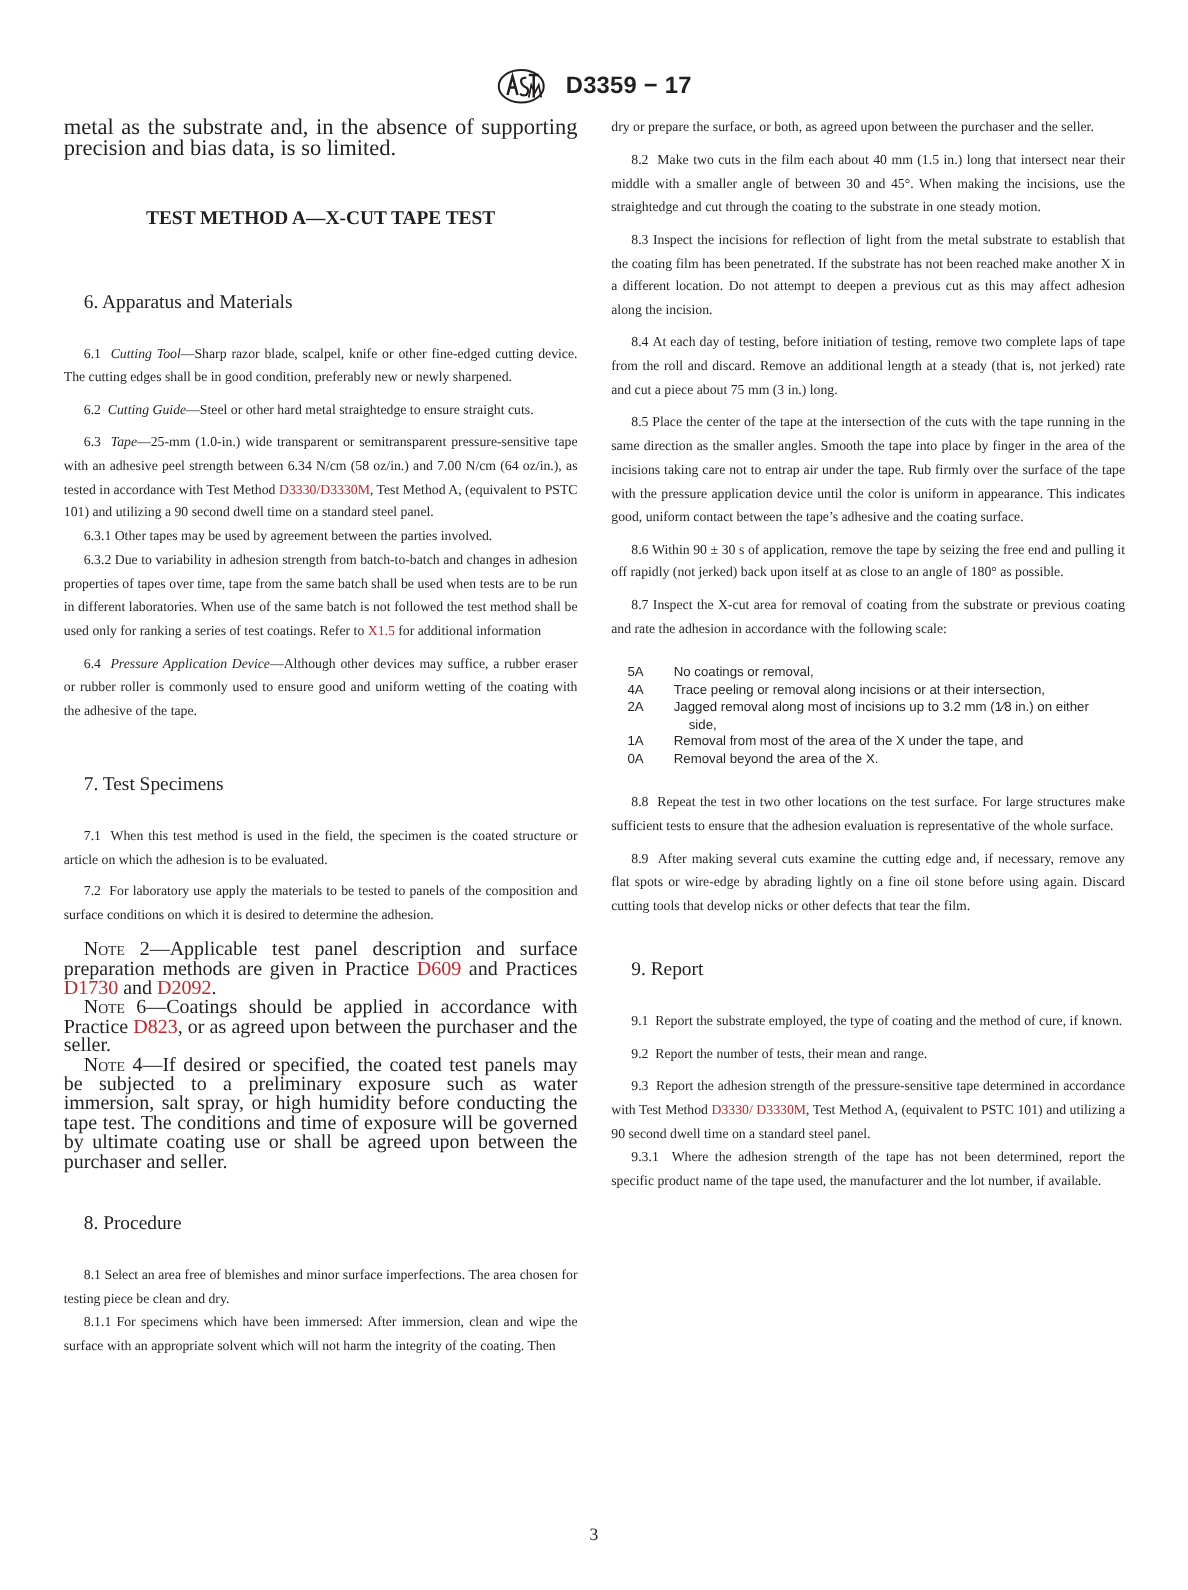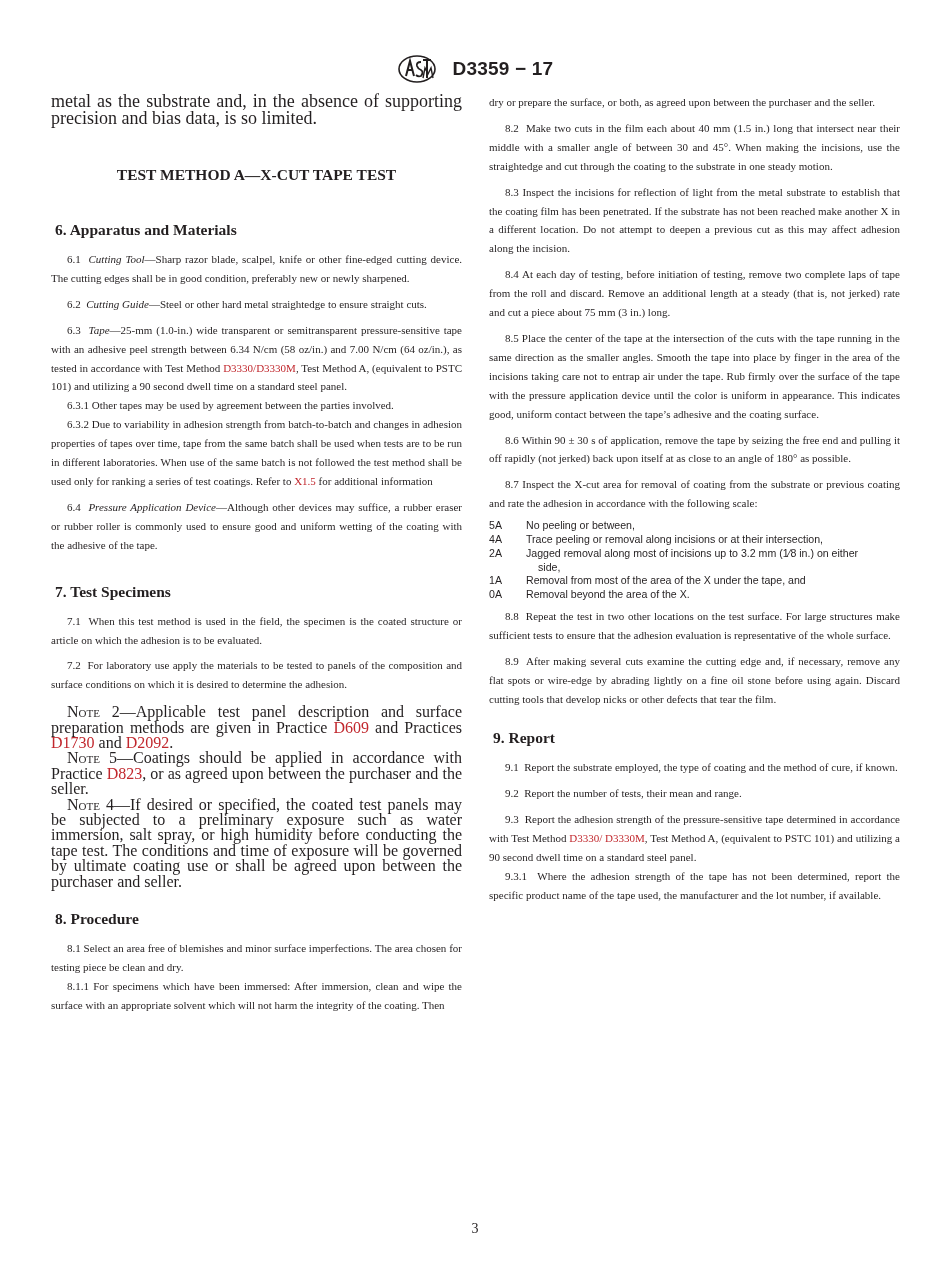--- a/index.html
+++ b/index.html
@@ -9,29 +9,29 @@
             display: flex; justify-content: center; align-items: center; gap: 16px; }
   .logo { width: 40px; height: 30px; }
   .doc-id { font-family: "Liberation Sans", "DejaVu Sans", sans-serif; font-weight: bold;
             font-size: 19px; color: #231f20; letter-spacing: 0.2px; }
   .col { position: absolute; top: 93px; width: 411px; }
   .col.left { left: 51px; }
   .col.right { left: 489px; }
   p { margin: 0; font-size: 11px; line-height: 18.9px; text-align: justify; }
   p.ind { text-indent: 16px; }
   .gap { height: 7px; }
-  .sec-title { font-weight: bold; font-size: 15.5px; line-height: 19px; margin: 4px; }
+  .sec-title { font-weight: normal; font-size: 15.5px; line-height: 19px; margin: 16px; }
   .method-title { font-weight: bold; font-size: 15.5px; text-align: center; margin: 18px; line-height: 19px; }
   .note { font-size: 16px; line-height: 15.4px; text-align: justify; margin: 0; }
   .note.ind { text-indent: 16px; }
   .sc { font-variant: small-caps; }
   .link { color: #c1272d; }
   i { font-style: italic; }
   .scale { font-family: "Liberation Sans", "DejaVu Sans", sans-serif; font-size: 10.6px;
-           line-height: 13.8px; margin: 0; }
+           line-height: 13.8px; margin: 13px; }
   .scale-row { display: flex; }
   .scale-row .code { width: 37px; flex: none; }
   .scale-row .desc { flex: 1; }
   .scale-row .desc .cont { display: block; padding-left: 12px; }
   .page-num { position: absolute; top: 1221px; left: 0; width: 950px; text-align: center;
               font-size: 14px; }
 </style>
 </head>
 <body>
 
@@ -67,21 +67,21 @@
 
   <div style="height:16px"></div>
   <p class="sec-title">7.  Test Specimens</p>
   <div class="gap"></div>
   <p class="ind"><span>7.1</span>&nbsp; <span>When this test method is used in the field, the specimen is the coated structure or article on which the adhesion is to be evaluated.</span></p>
   <div class="gap"></div>
   <p class="ind"><span>7.2</span>&nbsp; <span>For laboratory use apply the materials to be tested to panels of the composition and surface conditions on which it is desired to determine the adhesion.</span></p>
   <div style="height:10px"></div>
 
   <p class="note ind"><span class="sc">Note 2</span><span>—Applicable test panel description and surface preparation methods are given in Practice </span><span class="link">D609</span><span> and Practices </span><span class="link">D1730</span><span> and </span><span class="link">D2092</span><span>.</span></p>
-  <p class="note ind"><span class="sc">Note 5</span><span>—Coatings should be applied in accordance with Practice </span><span class="link">D823</span><span>, or as agreed upon between the purchaser and the seller.</span></p>
+  <p class="note ind"><span class="sc">Note 6</span><span>—Coatings should be applied in accordance with Practice </span><span class="link">D823</span><span>, or as agreed upon between the purchaser and the seller.</span></p>
   <p class="note ind"><span class="sc">Note 4</span><span>—If desired or specified, the coated test panels may be subjected to a preliminary exposure such as water immersion, salt spray, or high humidity before conducting the tape test. The conditions and time of exposure will be governed by ultimate coating use or shall be agreed upon between the purchaser and seller.</span></p>
 
   <div style="height:16px"></div>
   <p class="sec-title">8.  Procedure</p>
   <div class="gap"></div>
   <p class="ind"><span>8.1</span>&nbsp;<span>Select an area free of blemishes and minor surface imperfections. The area chosen for testing piece be clean and dry.</span></p>
   <p class="ind"><span>8.1.1</span>&nbsp;<span>For specimens which have been immersed: After immersion, clean and wipe the surface with an appropriate solvent which will not harm the integrity of the coating. Then</span></p>
 </div>
 
 <div class="col right">
@@ -96,21 +96,21 @@
   <p class="ind"><span>8.5</span>&nbsp;<span>Place the center of the tape at the intersection of the cuts with the tape running in the same direction as the smaller angles. Smooth the tape into place by finger in the area of the incisions taking care not to entrap air under the tape. Rub firmly over the surface of the tape with the pressure application device until the color is uniform in appearance. This indicates good, uniform contact between the tape’s adhesive and the coating surface.</span></p>
   <div class="gap"></div>
   <p class="ind"><span>8.6</span>&nbsp;<span>Within 90 ± 30 s of application, remove the tape by seizing the free end and pulling it off rapidly (not jerked) back upon itself at as close to an angle of 180° as possible.</span></p>
   <div class="gap"></div>
   <p class="ind"><span>8.7</span>&nbsp;<span>Inspect the X-cut area for removal of coating from the substrate or previous coating and rate the adhesion in accordance with the following scale:</span></p>
   <div style="height:6px"></div>
 
   <div class="scale">
     <div class="scale-row">
         <span class="code">5A</span>
-        <span class="desc">No peeling or between,</span>
+        <span class="desc">No coatings or removal,</span>
       </div>
     <div class="scale-row">
         <span class="code">4A</span>
         <span class="desc">Trace peeling or removal along incisions or at their intersection,</span>
       </div>
     <div class="scale-row">
         <span class="code">2A</span>
         <span class="desc"><span>Jagged removal along most of incisions up to 3.2 mm (1⁄8 in.) on either</span><span class="cont">side,</span></span>
       </div>
     <div class="scale-row">

